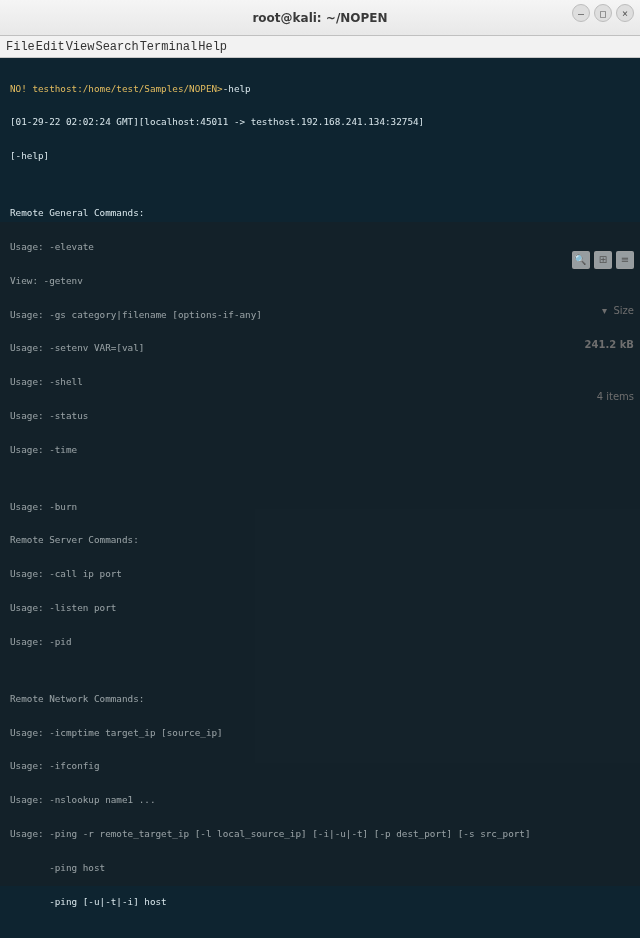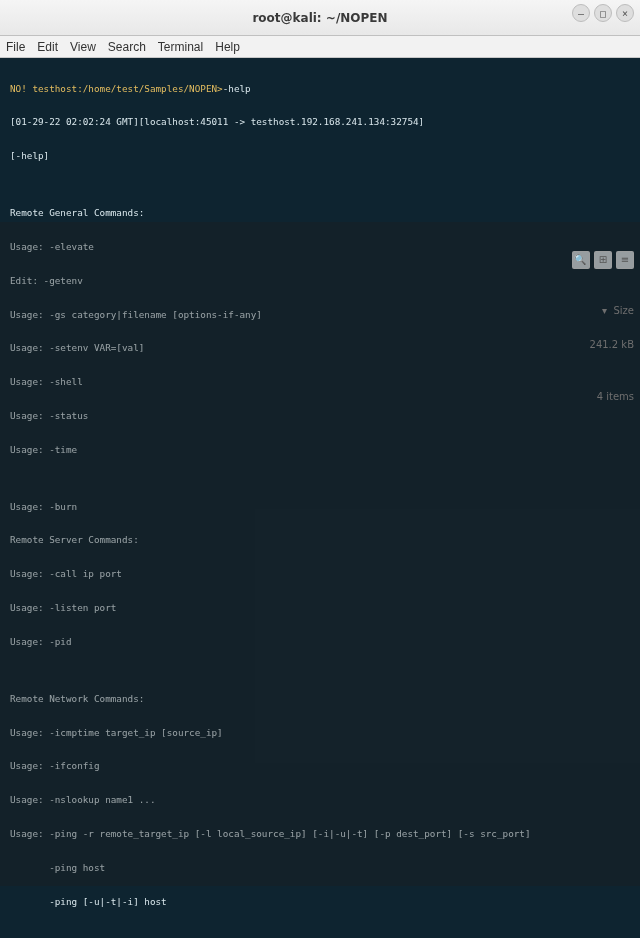--- a/index.html
+++ b/index.html
@@ -44,22 +44,22 @@
       font-size: 10px;
       color: #555;
     }
     .menubar {
       height: 22px;
       background: #f2f2f2;
       border-bottom: 1px solid #c8c8c8;
       display: flex;
       align-items: center;
       padding: 0 6px;
-      gap: 12px;
-      font-family: Liberation Sans, sans-serif;
+      gap: 1px;
+      font-family: Liberation Mono, monospace;
       font-size: 12px;
       color: #333;
     }
     .menu-item { cursor: pointer; }
     .terminal {
       width: 640px;
       height: 888px;
       background: #0e2430;
       color: #d9e7ec;
       font-size: 9.3px;
@@ -99,21 +99,21 @@
       width: 18px; height: 18px;
       background: rgba(240,240,240,0.6);
       border: 1px solid rgba(160,160,160,0.6);
       border-radius: 2px;
       display: flex;
       align-items: center;
       justify-content: center;
       font-size: 10px;
       color: #555;
     }
-    .fm-size { margin-bottom: 18px; }
+    .fm-size { margin-bottom: 18px; font-weight: bold; }
     .termline { display: block; }
   </style>
 </head>
 <body>
 
 <div class="titlebar">
   <span class="window-title">root@kali: ~/NOPEN</span>
   <div class="win-buttons">
     <div class="win-btn">–</div>
     <div class="win-btn">□</div>
@@ -130,21 +130,21 @@
   <span class="menu-item">Help</span>
 </div>
 
 <div class="terminal">
   <span class="termline"><span class="gold">NO! testhost:/home/test/Samples/NOPEN&gt;</span><span>-help</span></span>
   <span class="termline">[01-29-22 02:02:24 GMT][localhost:45011 -&gt; testhost.192.168.241.134:32754]</span>
   <span class="termline">[-help]</span>
   <span class="termline"></span>
   <span class="termline">Remote General Commands:</span>
   <span class="termline">Usage: -elevate</span>
-  <span class="termline">Edit: -getenv</span>
+  <span class="termline">View: -getenv</span>
   <span class="termline">Usage: -gs category|filename [options-if-any]</span>
   <span class="termline">Usage: -setenv VAR=[val]</span>
   <span class="termline">Usage: -shell</span>
   <span class="termline">Usage: -status</span>
   <span class="termline">Usage: -time</span>
   <span class="termline"></span>
   <span class="termline">Usage: -burn</span>
   <span class="termline">Remote Server Commands:</span>
   <span class="termline">Usage: -call ip port</span>
   <span class="termline">Usage: -listen port</span>

